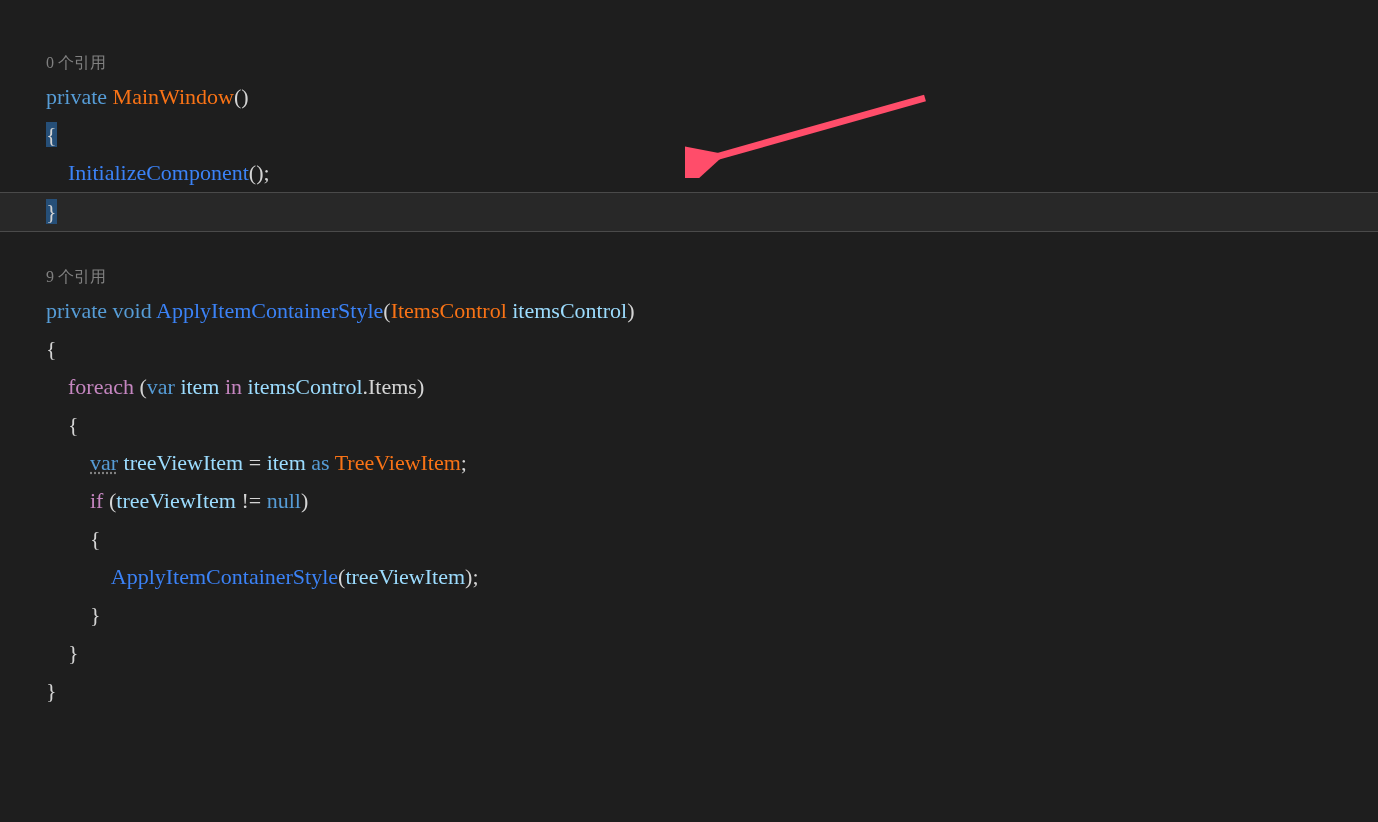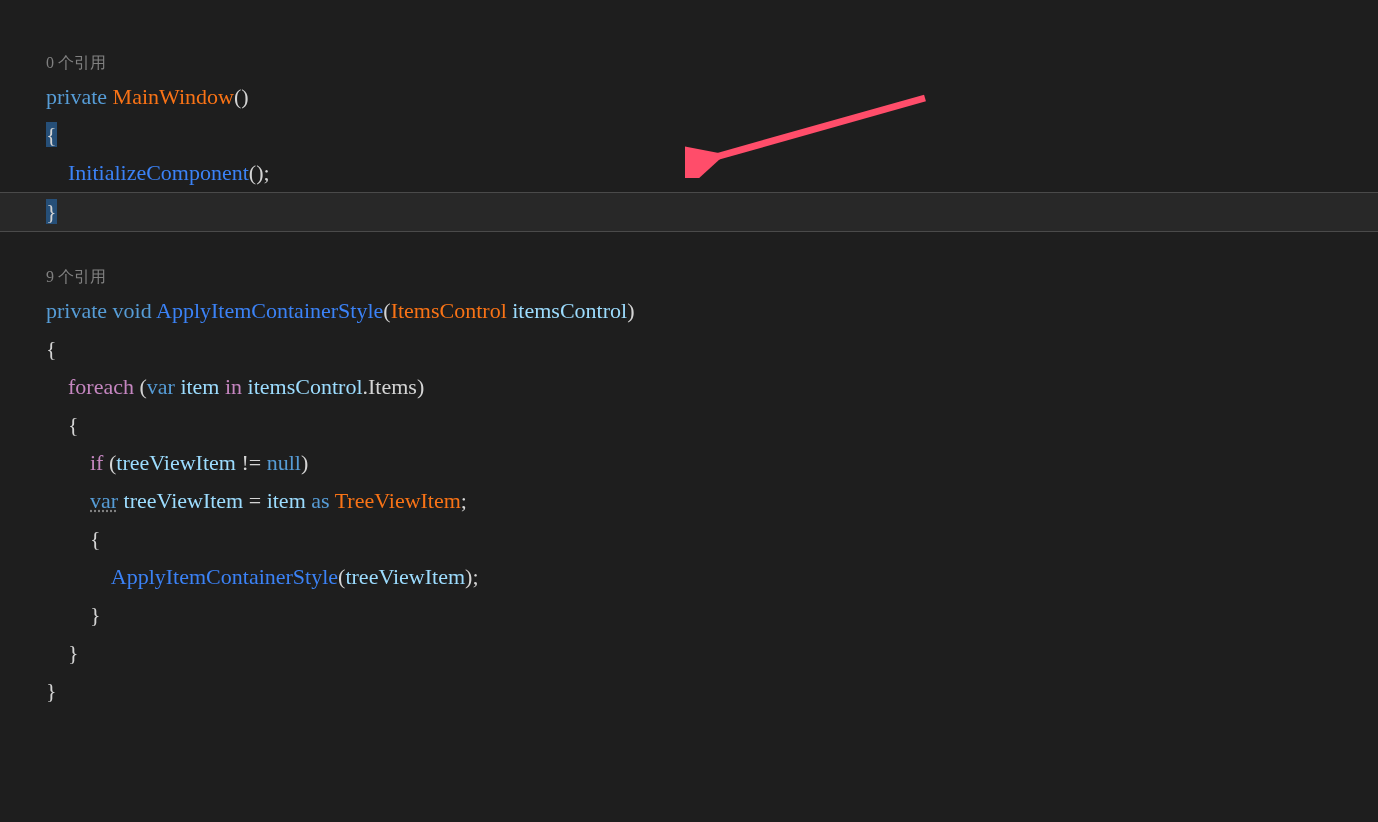--- a/index.html
+++ b/index.html
@@ -81,23 +81,23 @@
   <div class="codelens"><span>9 个引用</span></div>
 
   <div class="line"><span class="kw-blue">private</span><span class="txt"> </span><span class="kw-blue">void</span><span class="txt"> </span><span class="method">ApplyItemContainerStyle</span><span class="txt">(</span><span class="type-green">ItemsControl</span><span class="txt"> </span><span class="ident">itemsControl</span><span class="txt">)</span></div>
 
   <div class="line"><span class="brace">{</span></div>
 
   <div class="line"><span class="guide">    </span><span class="kw-purple">foreach</span><span class="txt"> </span><span class="txt">(</span><span class="kw-blue">var</span><span class="txt"> </span><span class="ident">item</span><span class="txt"> </span><span class="kw-purple">in</span><span class="txt"> </span><span class="ident">itemsControl</span><span class="txt">.</span><span class="txt">Items</span><span class="txt">)</span></div>
 
   <div class="line"><span class="guide">    </span><span class="brace">{</span></div>
 
+  <div class="line"><span class="guide">        </span><span class="kw-blue dotted">var</span><span class="txt"> </span><span class="ident">treeViewItem</span><span class="txt"> = </span><span class="ident">item</span><span class="txt"> </span><span class="kw-blue">as</span><span class="txt"> </span><span class="type-green">TreeViewItem</span><span class="txt">;</span></div>
+
   <div class="line"><span class="guide">        </span><span class="kw-purple">if</span><span class="txt"> </span><span class="txt">(</span><span class="ident">treeViewItem</span><span class="txt"> != </span><span class="kw-blue">null</span><span class="txt">)</span></div>
-
-  <div class="line"><span class="guide">        </span><span class="kw-blue dotted">var</span><span class="txt"> </span><span class="ident">treeViewItem</span><span class="txt"> = </span><span class="ident">item</span><span class="txt"> </span><span class="kw-blue">as</span><span class="txt"> </span><span class="type-green">TreeViewItem</span><span class="txt">;</span></div>
 
   <div class="line"><span class="guide">        </span><span class="brace">{</span></div>
 
 
   <div class="line"><span class="guide">            </span><span class="method">ApplyItemContainerStyle</span><span class="txt">(</span><span class="ident">treeViewItem</span><span class="txt">)</span><span class="txt">;</span></div>
 
   <div class="line"><span class="guide">        </span><span class="brace">}</span></div>
 
   <div class="line"><span class="guide">    </span><span class="brace">}</span></div>
 

